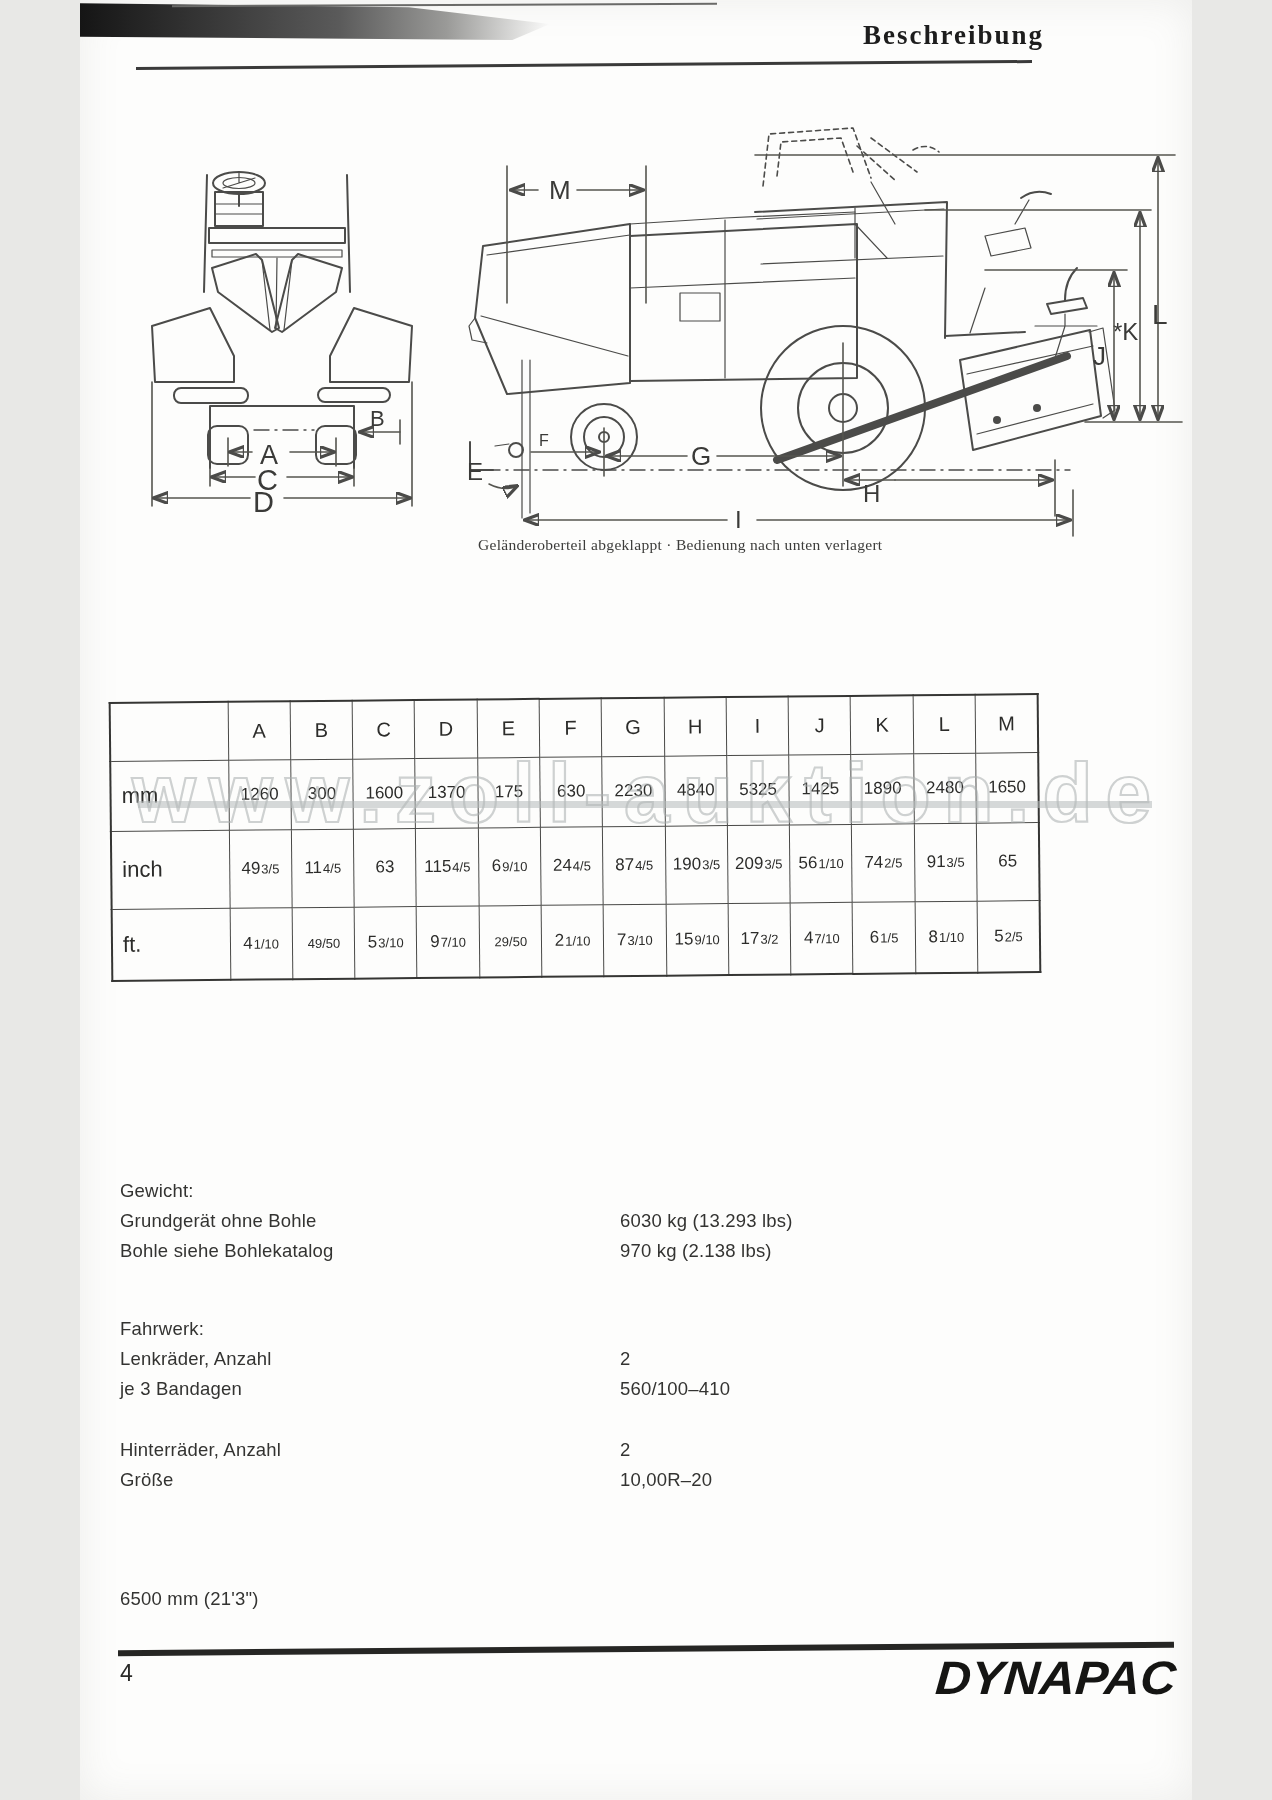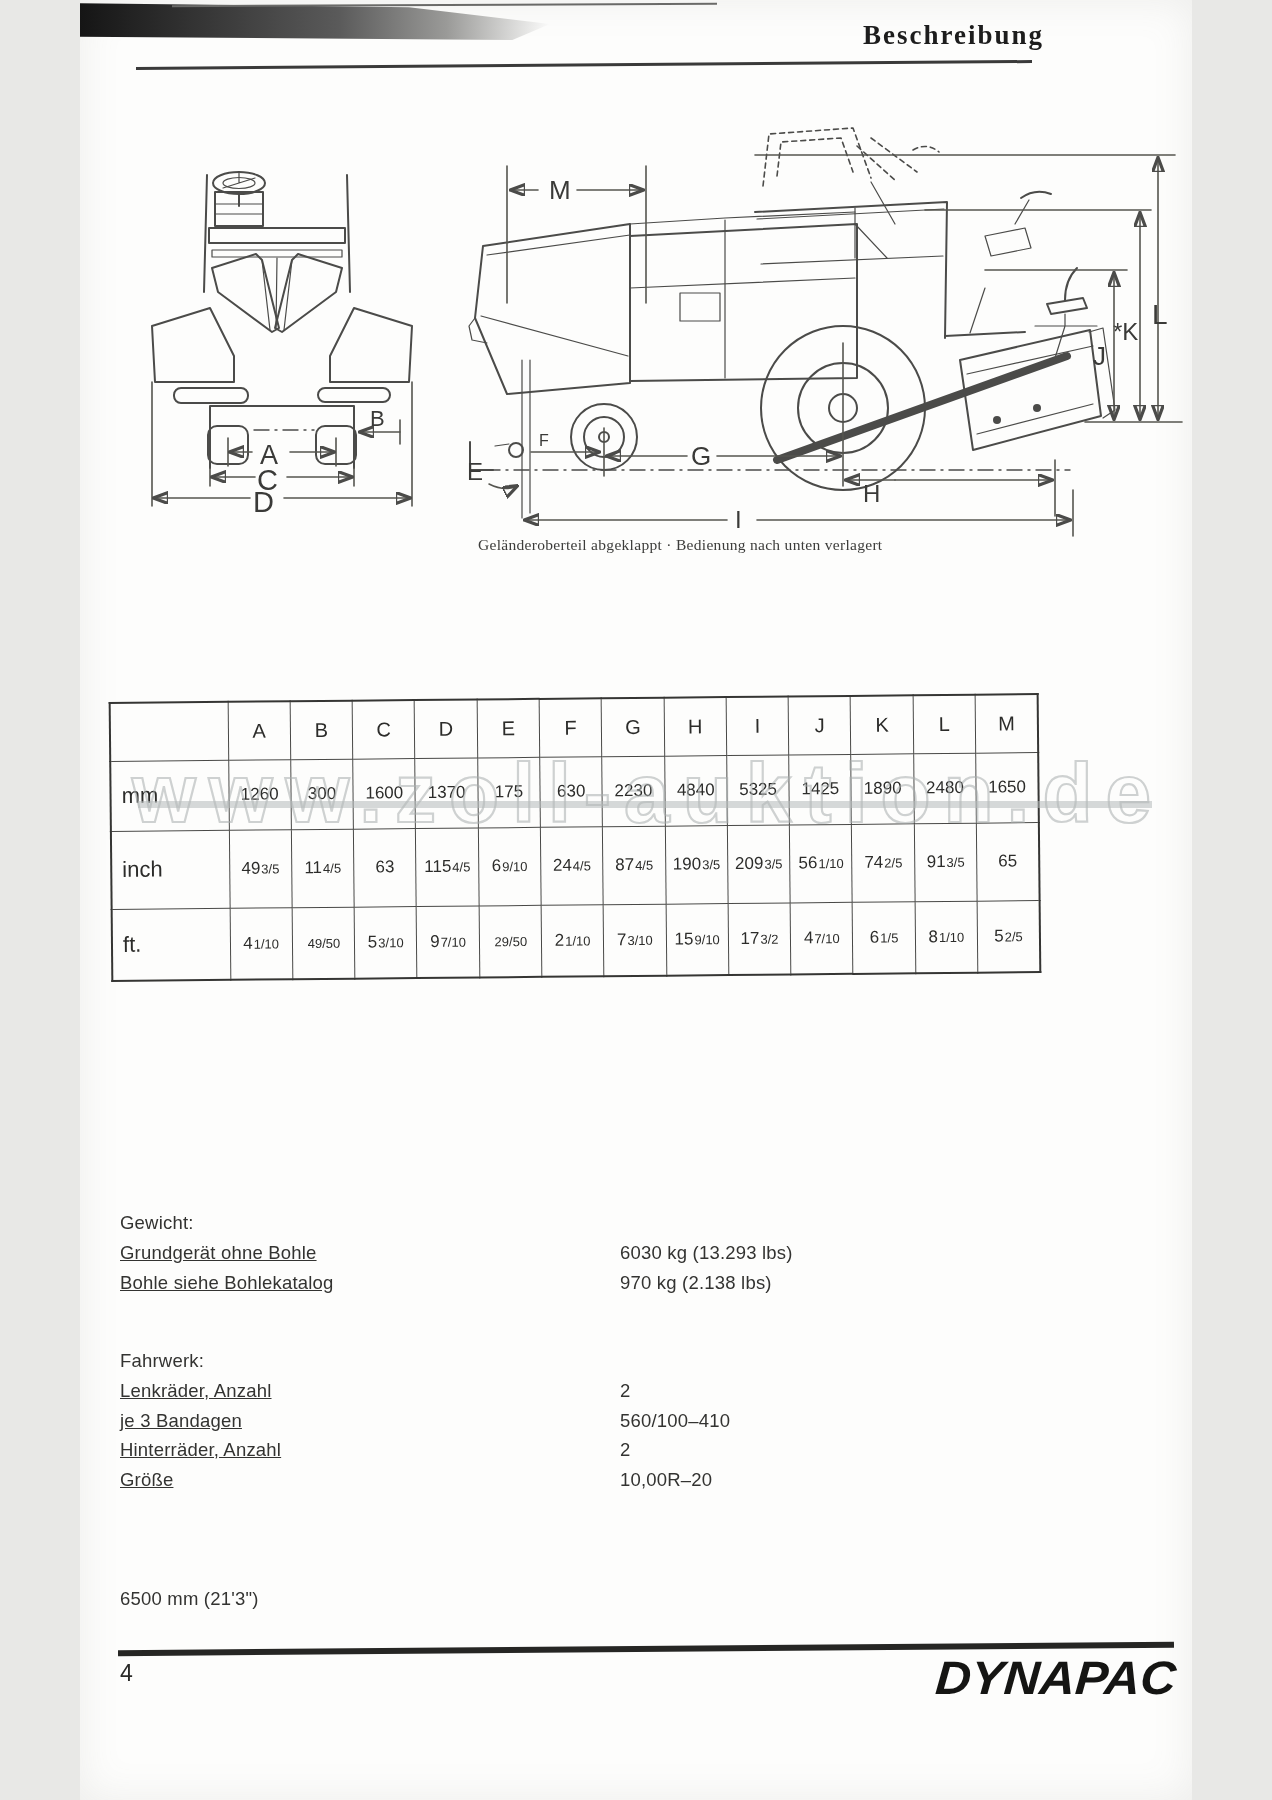--- a/index.html
+++ b/index.html
@@ -56,22 +56,22 @@
   
   .watermark{position:absolute;left:52px;top:746px;z-index:5;white-space:nowrap;
     font-size:82px;letter-spacing:13px;font-weight:bold;
     color:transparent;-webkit-text-stroke:2.2px #a9aeae;opacity:.55;
     transform:scaleY(1.02);pointer-events:none;}
   .wm-strike{position:absolute;left:58px;top:801px;width:1014px;height:7px;
     background:#b4b9b9;opacity:.55;z-index:5;pointer-events:none;}
   
   .spec-block{position:absolute;left:40px;font-size:18.5px;color:#333331;letter-spacing:.2px;}
   .spec-row{display:flex;line-height:30px;}
-  .spec-heading{line-height:30px;margin-top:32px;}
-  .spec-label{width:500px;text-decoration:underline;}
+  .spec-heading{line-height:30px;}
+  .spec-label{width:500px;}
   .b1{top:1176px;} .b2{top:1314px;} .b3{top:1435px;} .b4{top:1584px;}
   
   .footer-rule{position:absolute;left:38px;top:1646px;width:1056px;height:6px;
     background:#262624;transform:rotate(-.45deg);}
   .page-number{position:absolute;left:40px;top:1660px;font-size:23px;color:#2a2a28;}
   .logo{position:absolute;left:790px;top:1650px;width:306px;text-align:right;
     font-size:47px;font-weight:bold;font-style:italic;color:#151513;
     letter-spacing:0;transform:scaleX(1.05) skewX(-4deg);transform-origin:100% 50%;}
 </style>
 </head>

